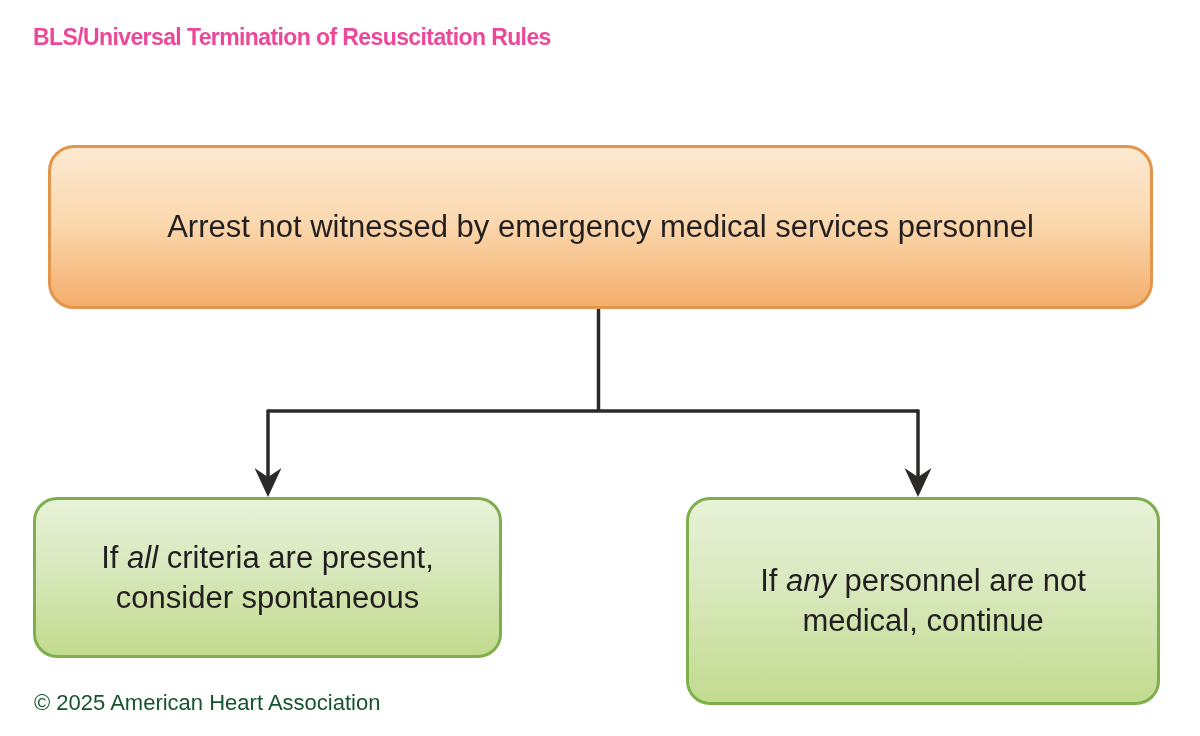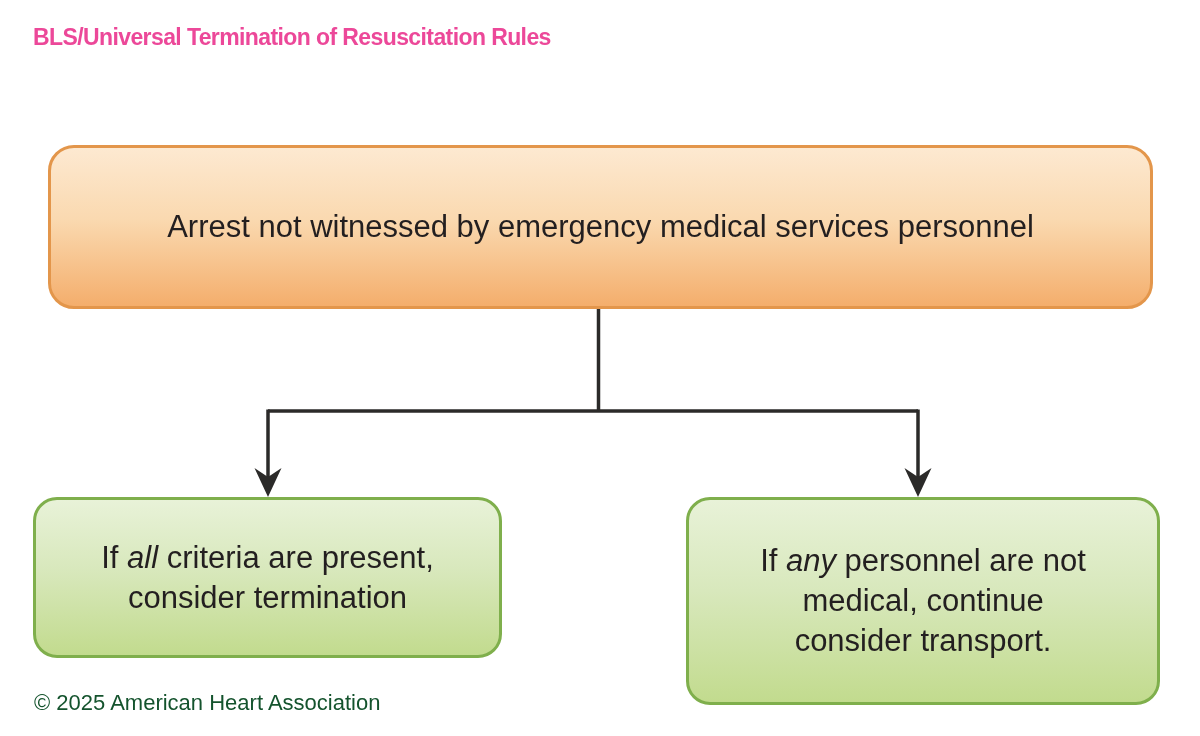--- a/index.html
+++ b/index.html
@@ -105,24 +105,23 @@
     <path d="M598.5 309 V411" stroke="#2B2A29" stroke-width="3.5" fill="none"></path>
     <path d="M268 411 H918" stroke="#2B2A29" stroke-width="3.5" fill="none"></path>
     <path d="M268 409.5 V478" stroke="#2B2A29" stroke-width="3.5" fill="none"></path>
     <path d="M918 409.5 V478" stroke="#2B2A29" stroke-width="3.5" fill="none"></path>
     <polygon points="268,497 254.5,468 268,477 281.5,468" fill="#2B2A29"></polygon>
     <polygon points="918,497 904.5,468 918,477 931.5,468" fill="#2B2A29"></polygon>
   </svg>
 
   <div class="node green-box left-box">
     <span class="line"><span>If </span><span class="emph">all</span><span> criteria are present,</span></span>
-    <span class="line">consider termination</span>
+    <span class="line">consider spontaneous</span>
   </div>
 
   <div class="node green-box right-box">
     <span class="line"><span>If </span><span class="emph">any</span><span> personnel are not</span></span>
     <span class="line">medical, continue</span>
-    <span class="line">consider transport.</span>
   </div>
 
   <div class="footer">© 2025 American Heart Association</div>
 
 </div>
 
 </body></html>

